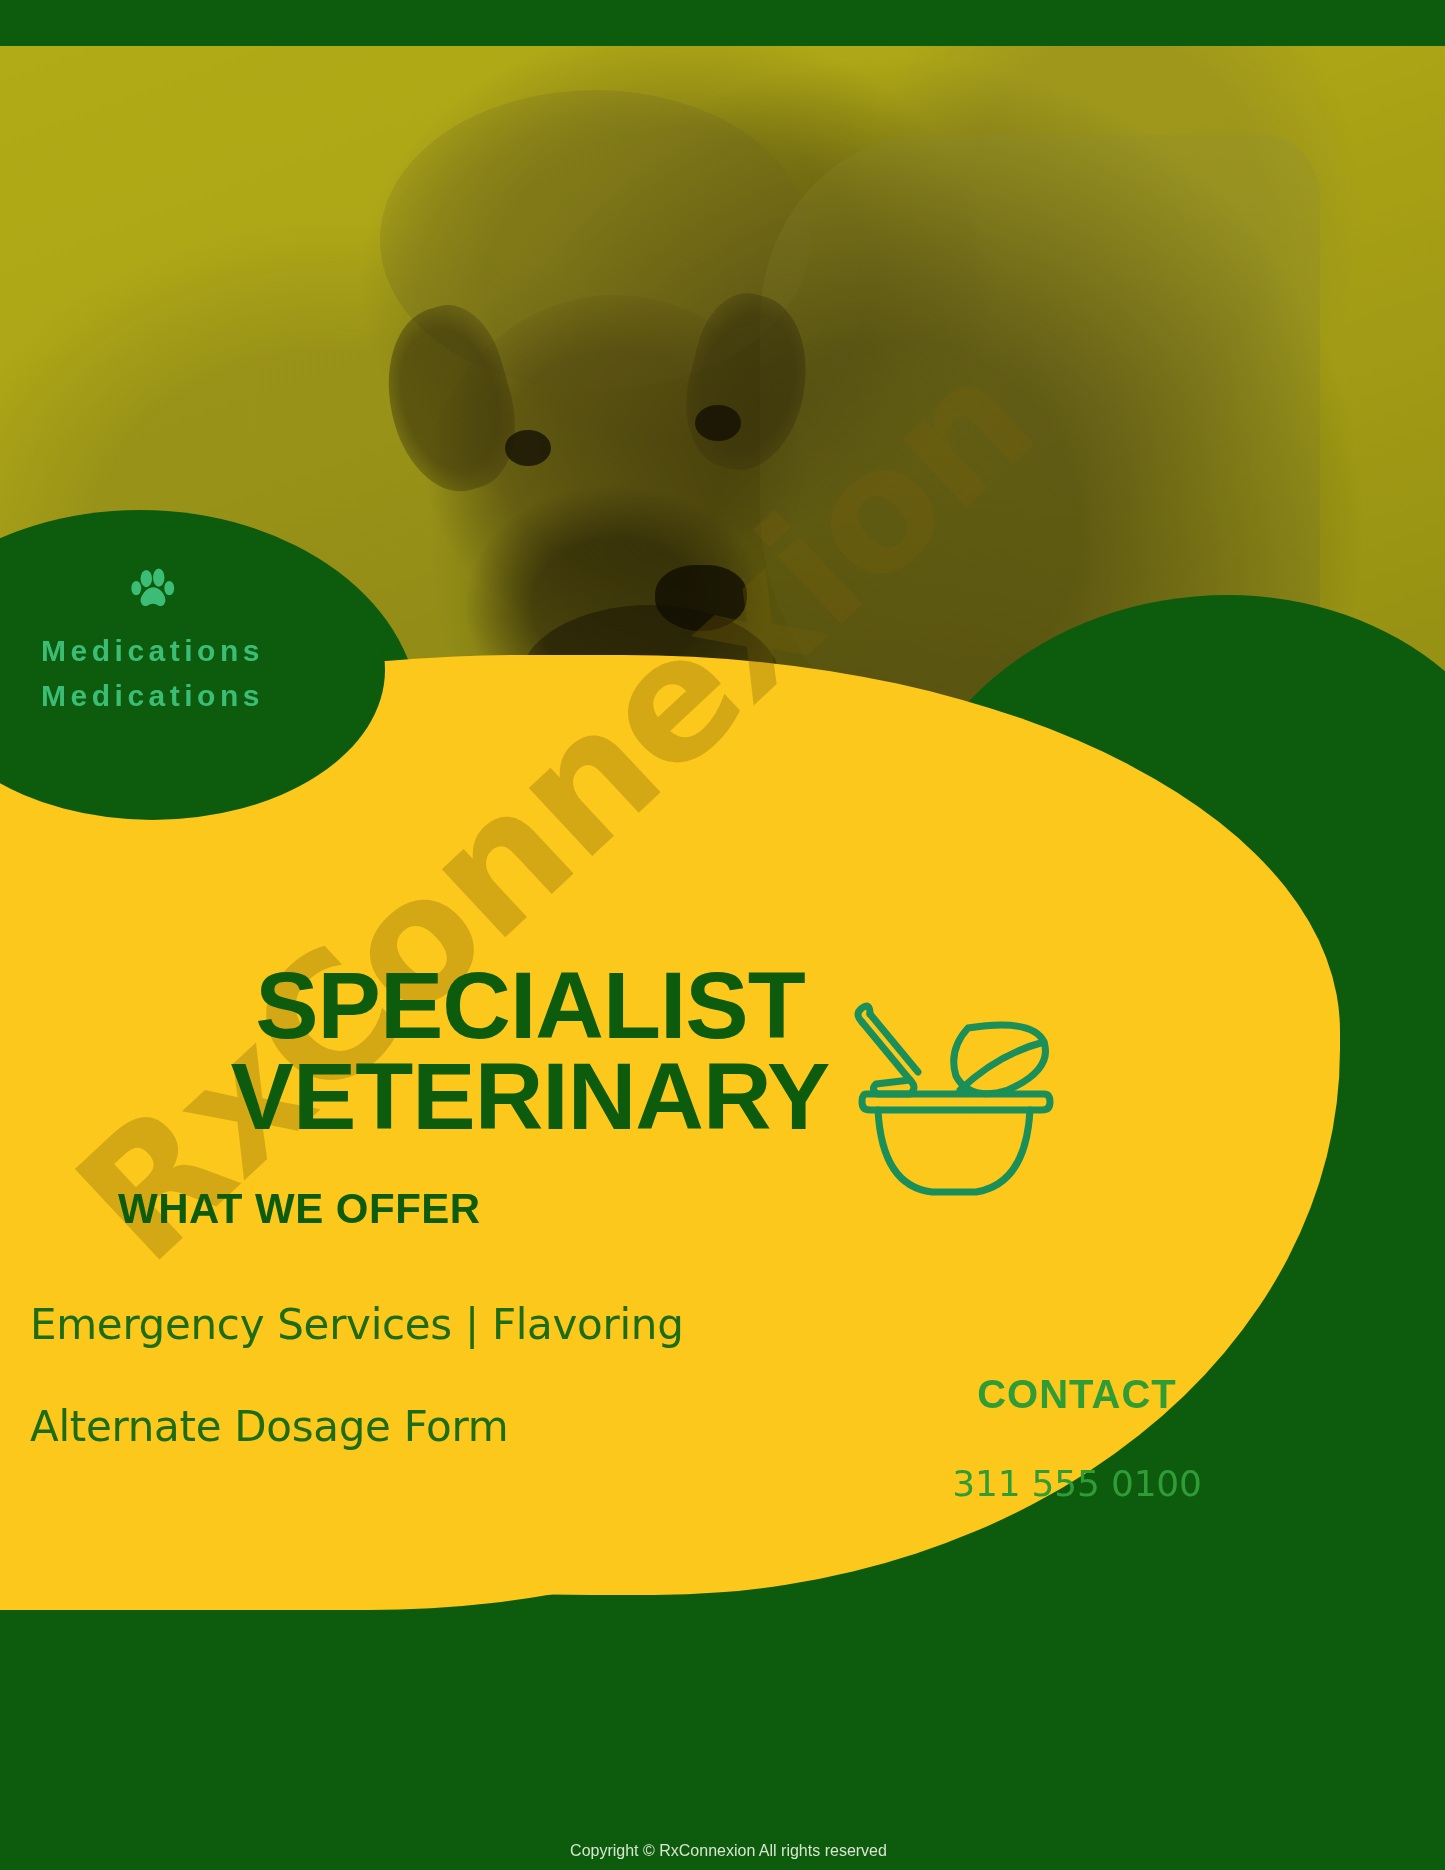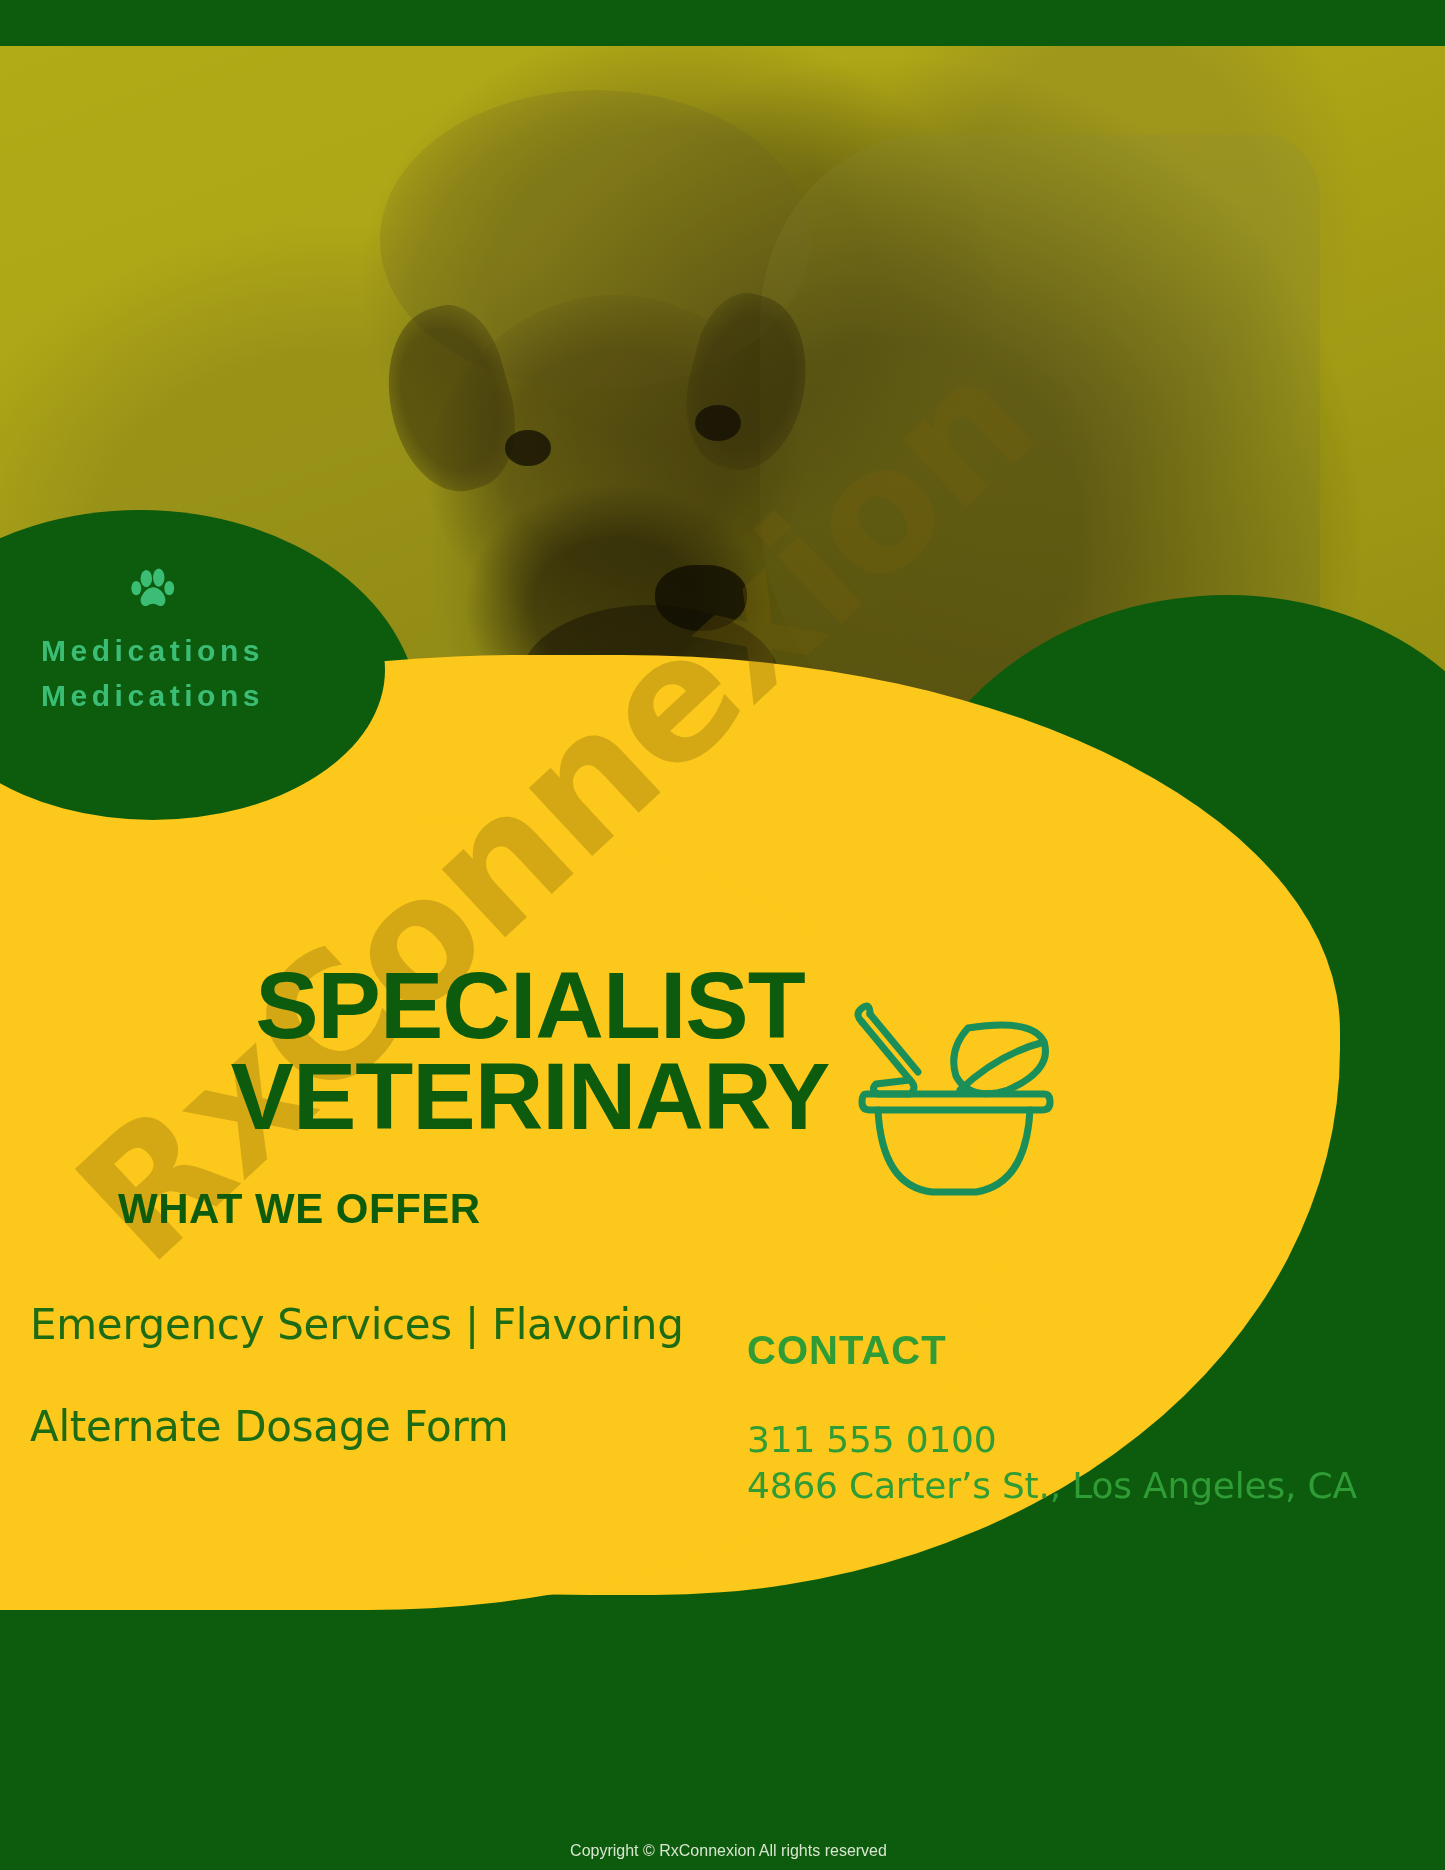--- a/index.html
+++ b/index.html
@@ -104,21 +104,21 @@
   .offer-list{position:absolute;left:30px;top:1255px;width:700px;}
   .offer-item{
     color:#1d6b12;font-size:42px;line-height:1.52;letter-spacing:-.3px;
     font-family:"DejaVu Sans",sans-serif;font-weight:400;white-space:nowrap;margin-top:38px;
   }
 
   .mortar{position:absolute;left:848px;top:998px;width:215px;height:205px;}
 
   
   .contact{
-    position:absolute;right:38px;top:1328px;width:660px;text-align:left;
+    position:absolute;right:38px;top:1372px;width:660px;text-align:center;
   }
   .contact-head{color:#2f9c35;font-size:40px;font-weight:900;letter-spacing:1px;}
   .contact-line{
     color:#2f9c35;font-size:36px;line-height:1.28;letter-spacing:-.2px;
     font-family:"DejaVu Sans",sans-serif;white-space:nowrap;
   }
   .contact-line.first{margin-top:44px;}
 
   .footer{
     position:absolute;left:6px;bottom:10px;width:1445px;text-align:center;
@@ -186,17 +186,16 @@
       <path d="M120 30 Q185 20 196 44 Q205 72 160 92 Q122 104 108 78 Q100 52 120 30 Z"></path>
       <path d="M196 44 Q150 56 112 92"></path>
       <path d="M18 96 L196 96 Q202 96 202 104 Q202 112 194 112 L22 112 Q14 112 14 104 Q14 96 18 96 Z"></path>
       <path d="M30 112 Q34 188 84 194 L128 194 Q178 186 182 112"></path>
     </g>
   </svg>
 
   <div class="contact">
     <div class="contact-head">CONTACT</div>
     <div class="contact-line first">311 555 0100</div>
-    <div class="contact-line">4866 Carter’s St., Los Angeles, CA</div>
   </div>
 
   <div class="footer">Copyright © RxConnexion All rights reserved</div>
 </div>
 
 </body></html>

